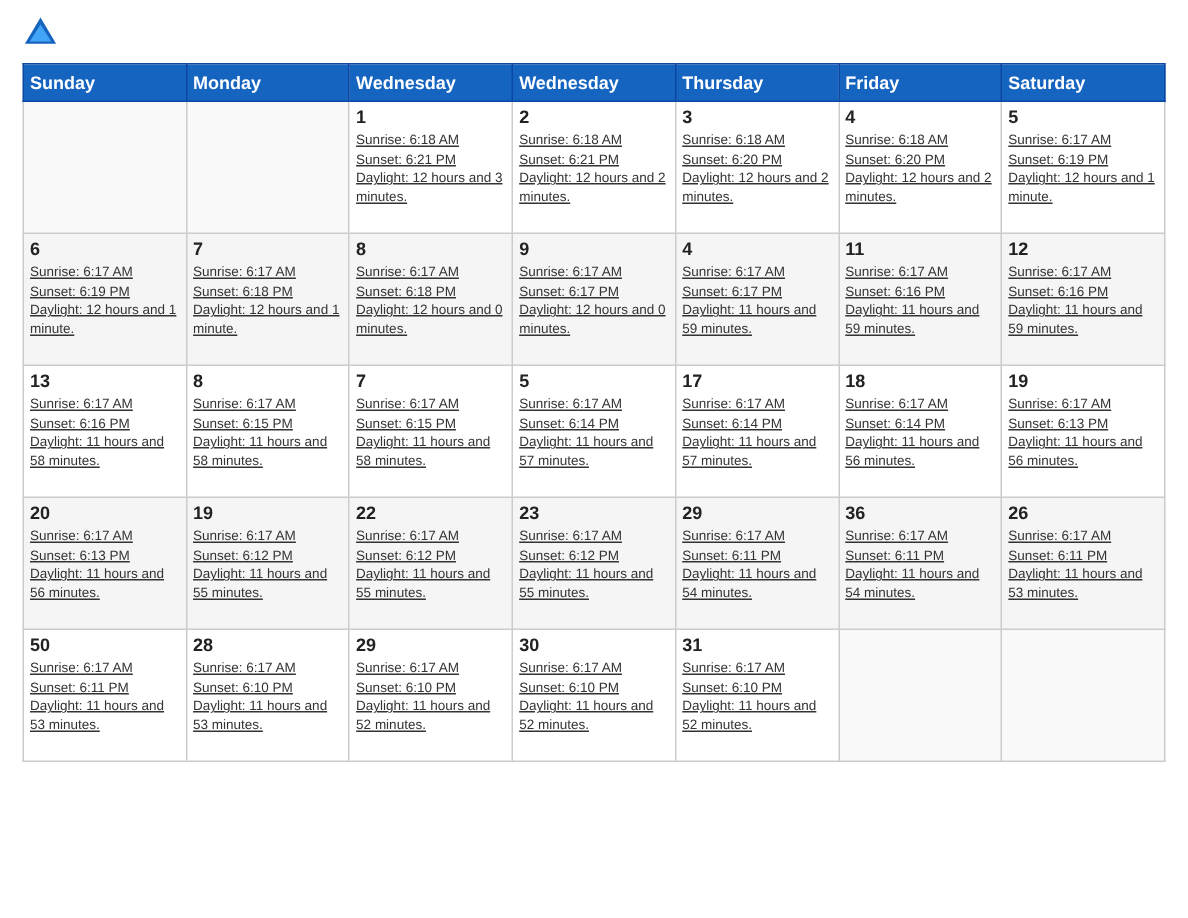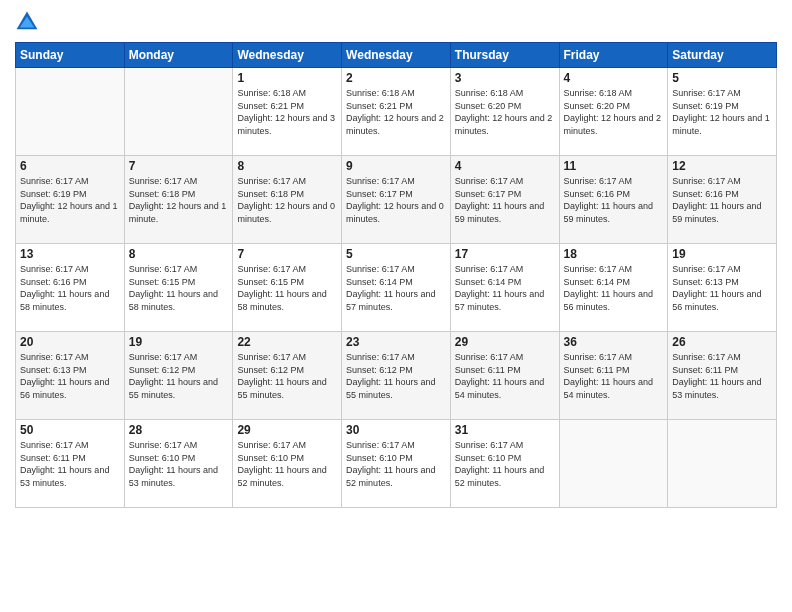--- a/index.html
+++ b/index.html
@@ -82,20 +82,21 @@
       font-size: 12px;
       font-weight: bold;
       color: #222;
       display: block;
       margin-bottom: 2px;
     }
     .day-info {
       font-size: 9px;
       color: #333;
       line-height: 1.4;
+      text-decoration: underline;
     }
     .row-bg-white td { background: #fff; }
     .row-bg-light td { background: #f5f5f5; }
   </style>
 </head>
 <body>
 
 <div class="page">
   <div class="header">
     <div class="logo">

